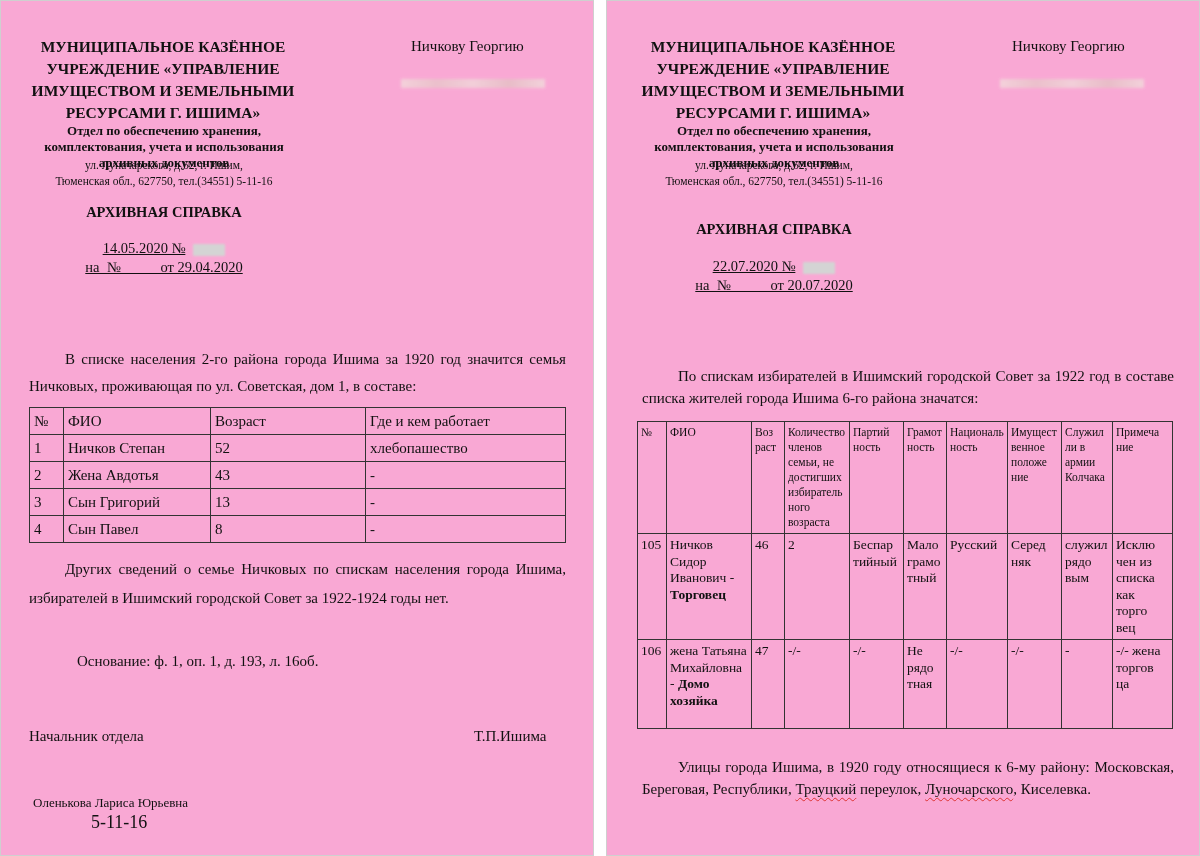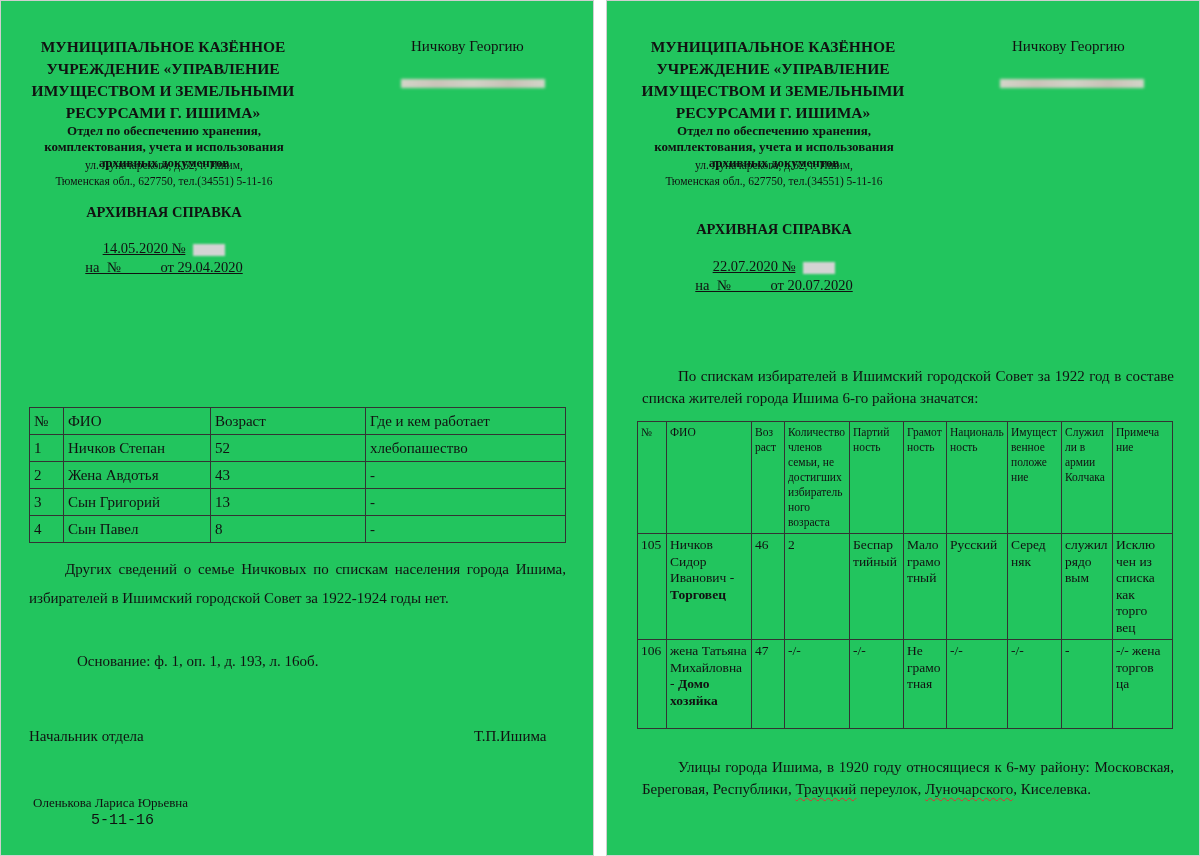--- a/index.html
+++ b/index.html
@@ -1,18 +1,18 @@
 <!DOCTYPE html>
 <html><head>
 <meta charset="utf-8">
 <style>
   html, body { margin:0; padding:0; }
   body { width:1200px; height:856px; background:#ffffff; position:relative; overflow:hidden;
          font-family:"Liberation Serif", "DejaVu Serif", serif; color:#111; }
-  .page { position:absolute; top:0; height:856px; background:#22c55e; box-sizing:border-box;
+  .page { position:absolute; top:0; height:856px; background:#f9a8d4; box-sizing:border-box;
           border:1px solid #cfcfcf; }
   #page-left { left:0; width:594px; }
   #page-right { left:606px; width:594px; }
   .abs { position:absolute; }
   .org { text-align:center; font-weight:bold; line-height:22px; font-size:15.5px; }
   .dept { text-align:center; font-weight:bold; line-height:16px; font-size:13px; }
   .addr { text-align:center; line-height:16px; font-size:11.5px; }
   .recipient { font-size:15px; }
   .redacted { height:9px; background:linear-gradient(90deg,#f3d8dc,#e9c4ca,#f1d6da,#e6c0c6,#f2d9dc);
               filter:blur(1.6px); opacity:0.85; }
@@ -53,20 +53,21 @@
   <div class="abs redacted" style="left:400px; top:78px; width:144px;"></div>
 
   <div class="abs title" style="left:28px; top:203px; width:270px;">АРХИВНАЯ СПРАВКА</div>
   <div class="abs dateline" style="left:28px; top:238px; width:270px;">
     <span class="u">14.05.2020 №</span><span class="redacted-num"></span>
   </div>
   <div class="abs dateline" style="left:28px; top:257px; width:270px;">
     <span class="u" style="white-space:pre;">на  №_____ от 29.04.2020</span>
   </div>
 
+  <div class="abs para" style="left:28px; top:345px; width:537px;">В списке населения 2-го района города Ишима за 1920 год значится семья Ничковых, проживающая по ул. Советская, дом 1, в составе:</div>
 
   <table id="table-left" style="left:28px; top:406px; width:537px;">
     <tbody>
         <tr>
       <td style="width:25px;">№</td>
       <td style="width:138px;">ФИО</td>
       <td style="width:146px;">Возраст</td>
       <td>Где и кем работает</td>
     </tr>
     <tr>
@@ -94,21 +95,21 @@
       <td>-</td>
     </tr>
   </tbody>
     </table>
 
   <div class="abs para" style="left:28px; top:554px; width:537px; line-height:29px;">Других сведений о семье Ничковых по спискам населения города Ишима, избирателей в Ишимский городской Совет за 1922-1924 годы нет.</div>
   <div class="abs plain" style="left:28px; top:652px;margin-left:48px;">Основание: ф. 1, оп. 1, д. 193, л. 16об.</div>
   <div class="abs plain" style="left:28px; top:727px;">Начальник отдела</div>
   <div class="abs plain" style="left:473px; top:727px;">Т.П.Ишима</div>
   <div class="abs" style="left:32px; top:794px; font-size:13px;">Оленькова Лариса Юрьевна</div>
-  <div class="abs" style="left:90px; top:811px; font-size:15px;font-family:Liberation Mono, monospace;">5-11-16</div>
+  <div class="abs" style="left:90px; top:811px; font-size:18px;">5-11-16</div>
 </div>
 
 <div class="page" id="page-right">
   <div class="abs org" style="left:32px; top:35px; width:268px;">
     <div>МУНИЦИПАЛЬНОЕ КАЗЁННОЕ</div>
     <div>УЧРЕЖДЕНИЕ «УПРАВЛЕНИЕ</div>
     <div>ИМУЩЕСТВОМ И ЗЕМЕЛЬНЫМИ</div>
     <div>РЕСУРСАМИ Г. ИШИМА»</div>
   </div>
   <div class="abs dept" style="left:22px; top:122px; width:290px;">
@@ -158,21 +159,21 @@
       <td class="big">Серед няк</td>
       <td class="big">служил рядо вым</td>
       <td class="big">Исклю чен из списка как торго вец</td>
     </tr>
     <tr style="height:89px;">
       <td class="big">106</td>
       <td class="big"><span>жена Татьяна Михайловна -</span> <span class="b">Домо хозяйка</span></td>
       <td class="big">47</td>
       <td class="big">-/-</td>
       <td class="big">-/-</td>
-      <td class="big">Не грамо тная</td>
+      <td class="big">Не рядо тная</td>
       <td class="big">-/-</td>
       <td class="big">-/-</td>
       <td class="big">-</td>
       <td class="big">-/- жена торгов ца</td>
     </tr>
   </tbody>
     </table>
 
   <div class="abs para" style="left:35px; top:755px; width:532px; line-height:22px;"><span>Улицы города Ишима, в 1920 году относящиеся к 6-му району: Московская, Береговая, Республики,</span> <span class="spell">Трауцкий</span> <span>переулок,</span> <span class="spell">Луночарского</span><span>, Киселевка.</span></div>
 </div>

